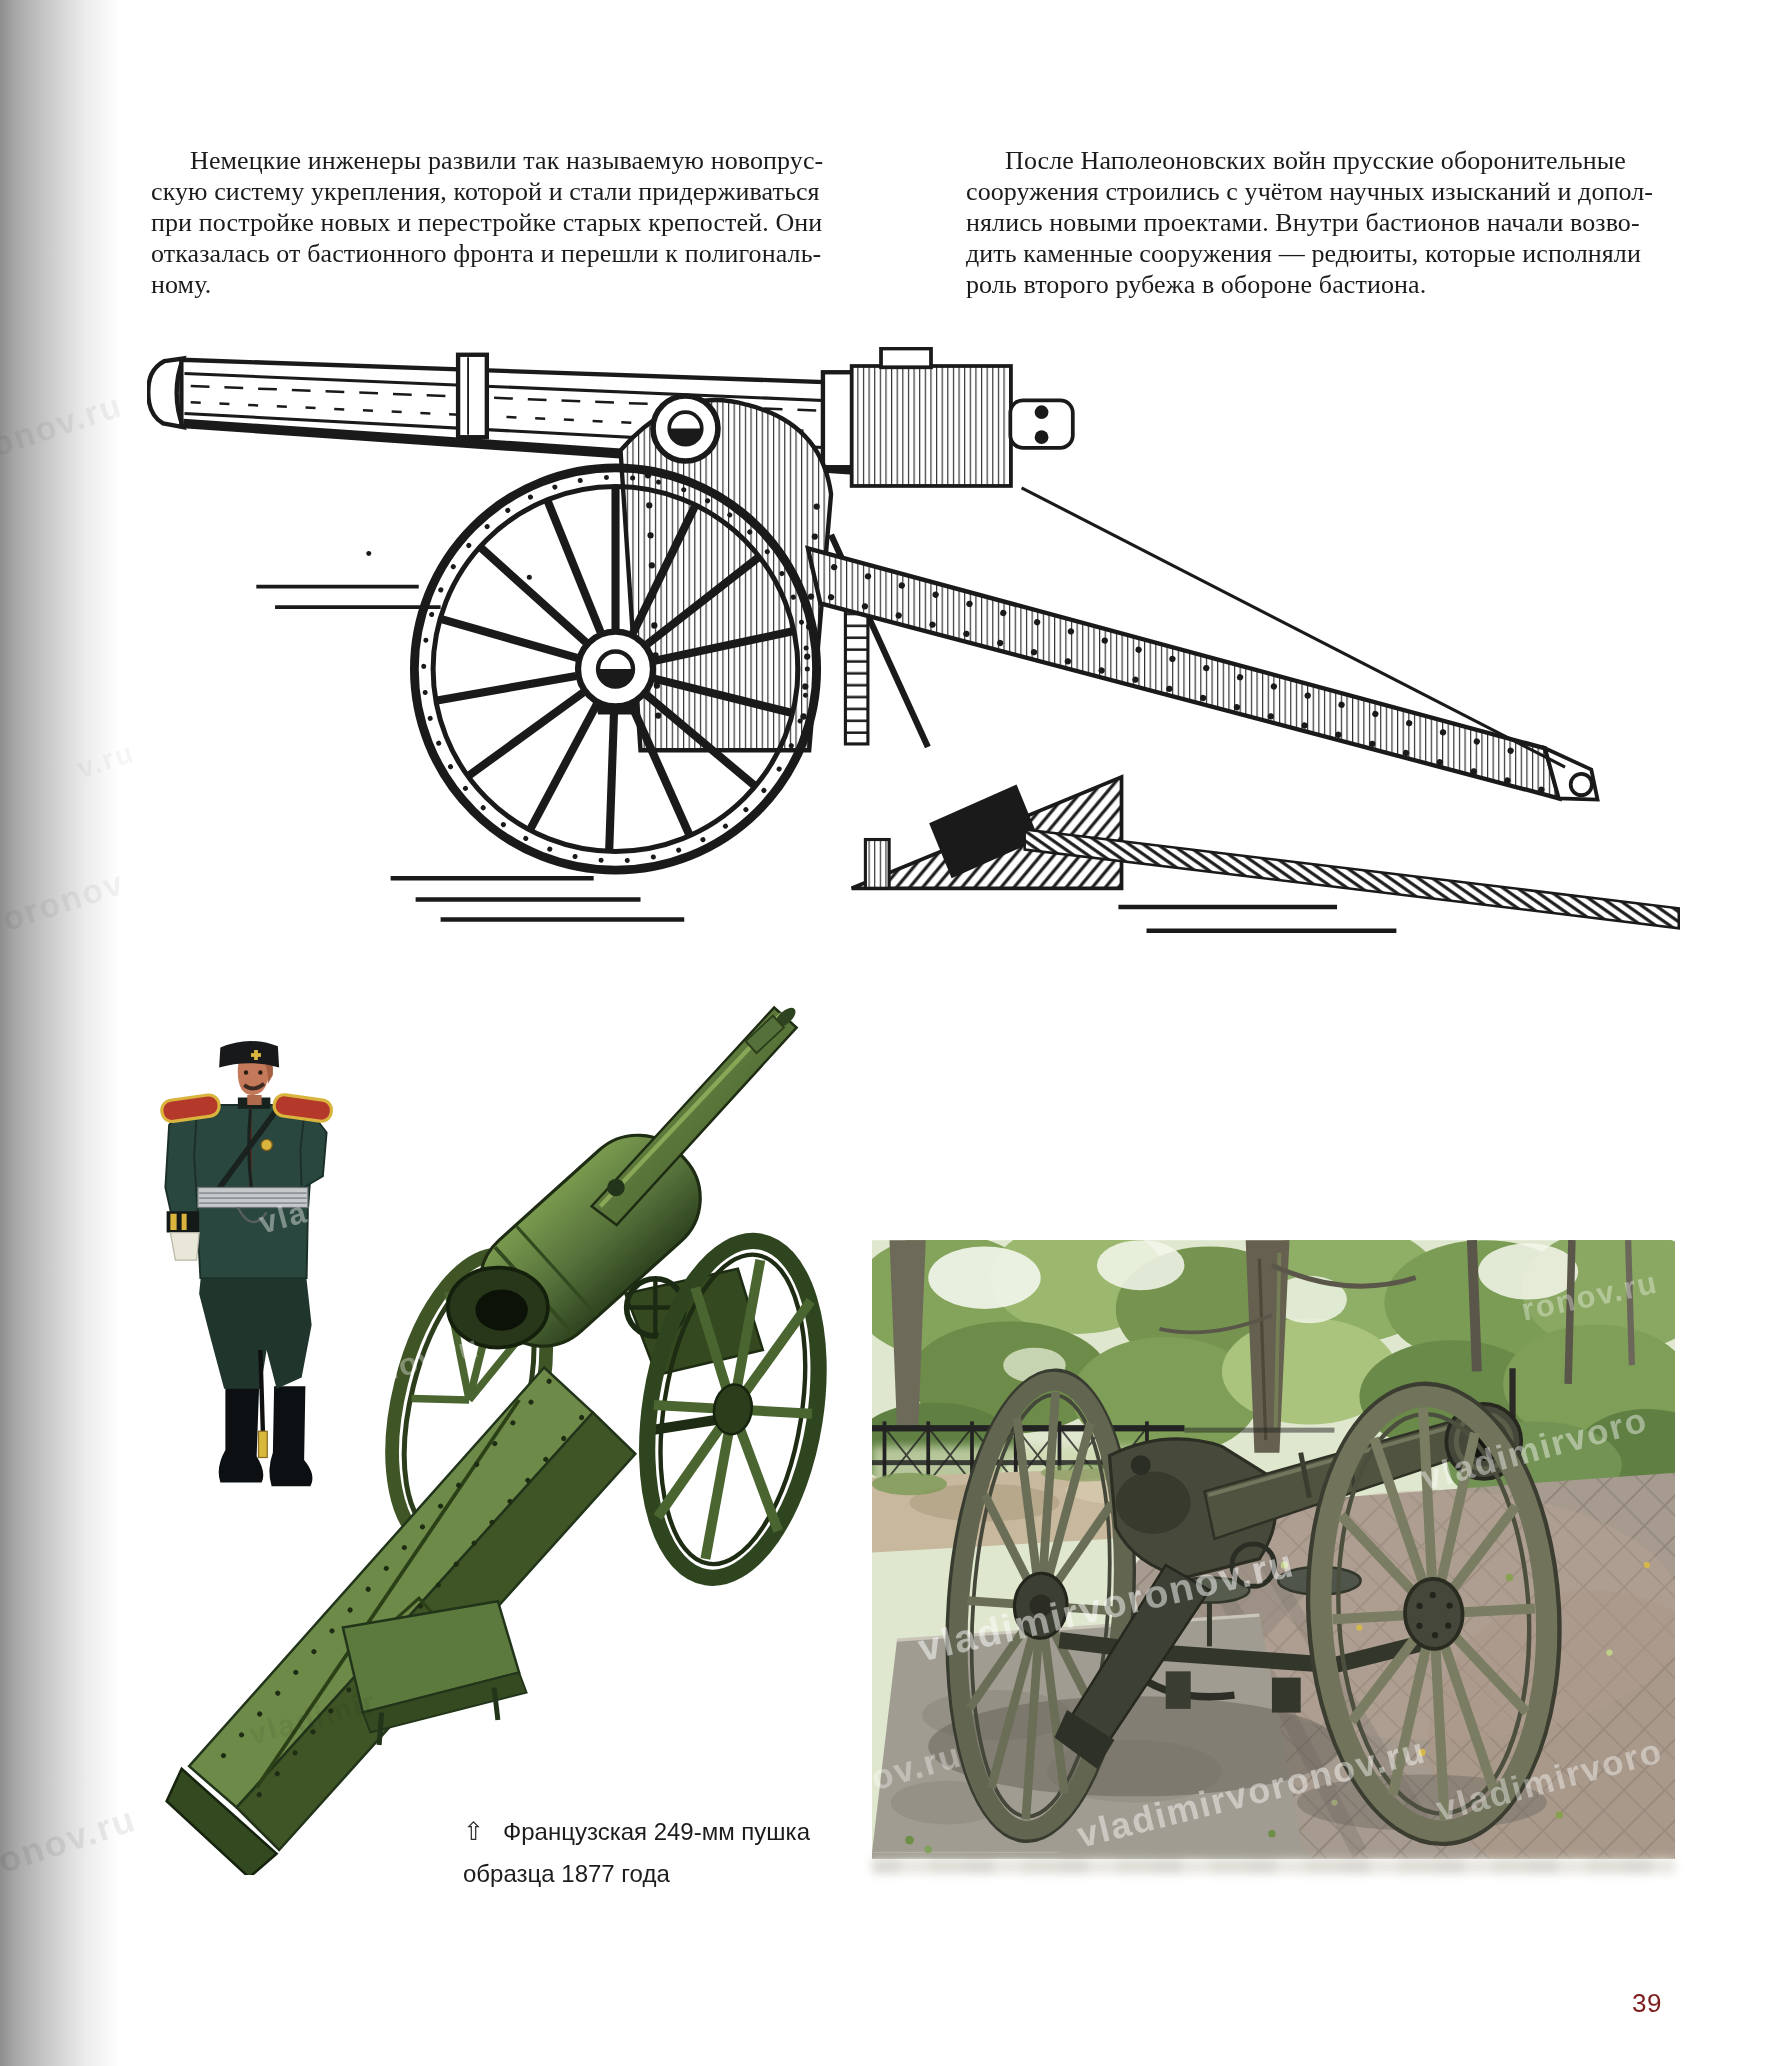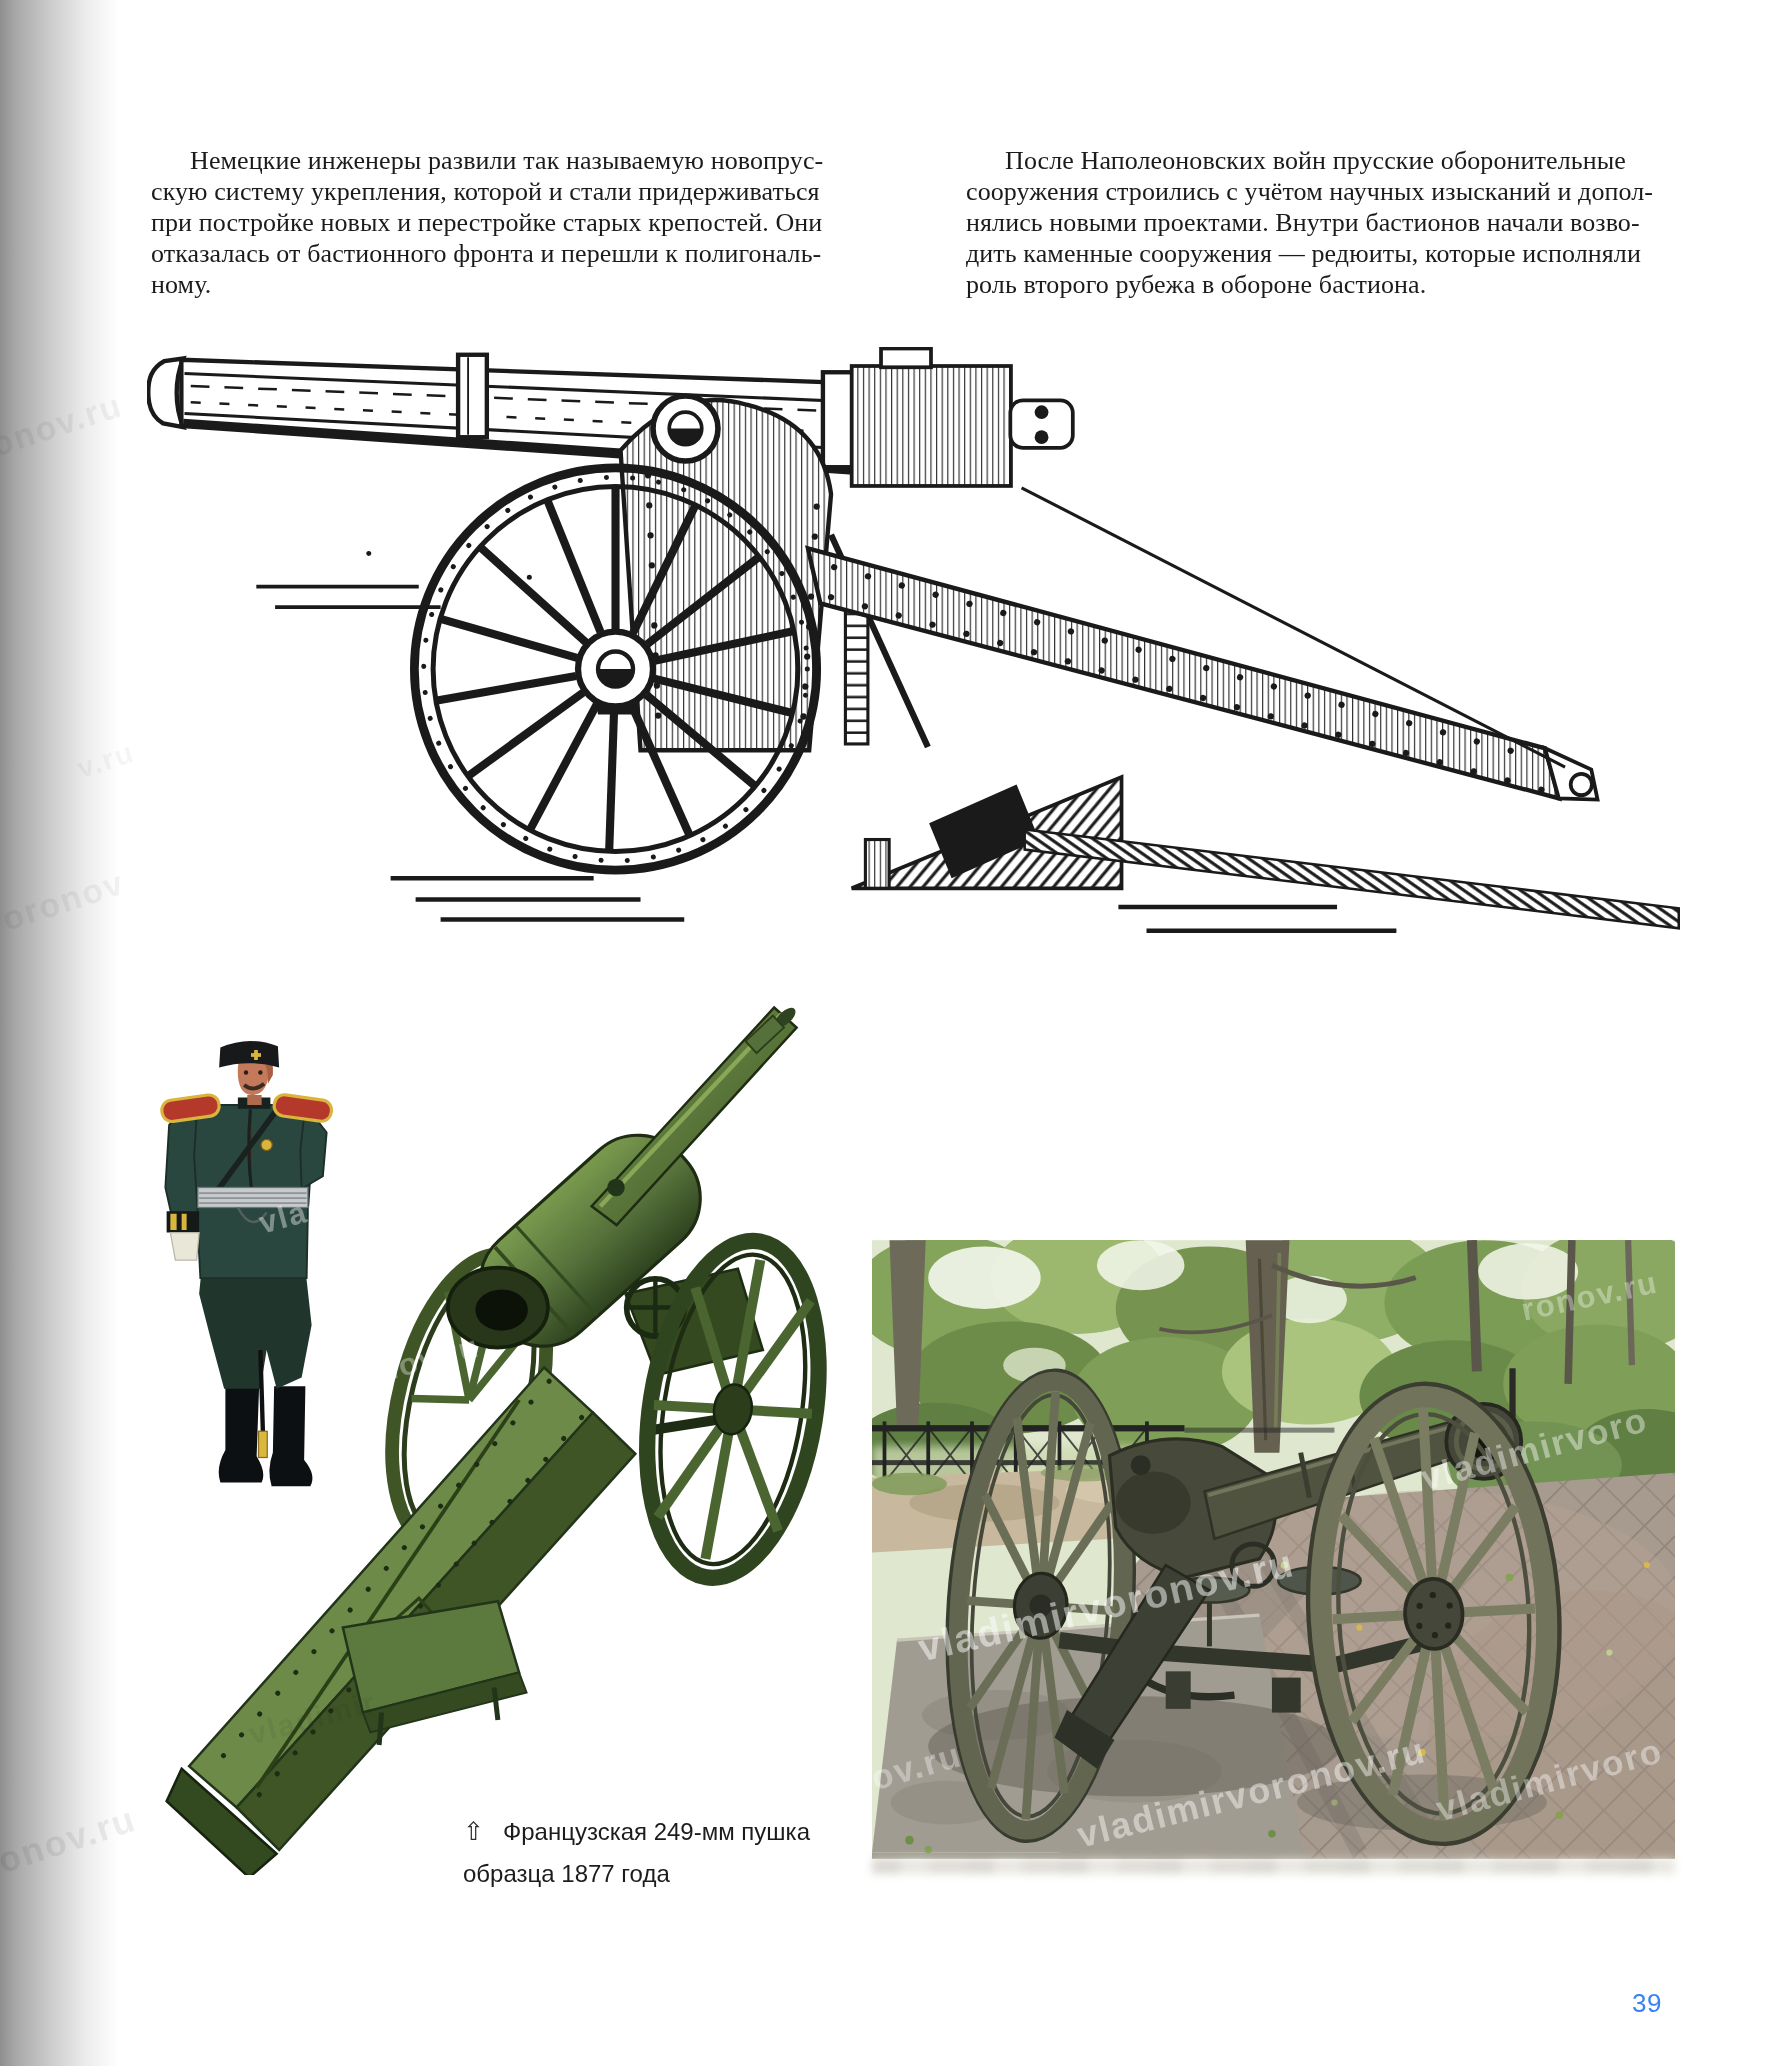--- a/index.html
+++ b/index.html
@@ -31,21 +31,21 @@
   #cap-russian{left:1293px;top:923px;width:437px;}
   #cap-photo{left:1010px;top:1113px;width:756px;}
   #cap-french{left:463px;top:1811px;width:387px;}
   .blur-strip{
     position:absolute;left:872px;top:1858px;width:803px;height:16.2px;
     background:repeating-linear-gradient(90deg,#cfcdc4 0 27.5px,#e2e0d8 27.5px 57px,#d5d3ca 57px 94px);
     filter:blur(4.4px);opacity:.75;
   }
   .page-number{
     position:absolute;left:1632px;top:1988px;font-family:"Liberation Sans",sans-serif;
-    font-size:26px;color:#3b82f6;letter-spacing:0.6px;
+    font-size:26px;color:#7f1d1d;letter-spacing:0.6px;
   }
   .wm-layer{position:absolute;left:0;top:0;width:100%;height:100%;pointer-events:none;overflow:hidden;}
   #page-wm{z-index:4;}
   .wm{
     position:absolute;font-family:"Liberation Sans",sans-serif;font-weight:bold;
     letter-spacing:1.9px;white-space:nowrap;transform-origin:left center;
   }
 </style>
 </head>
 <body>

